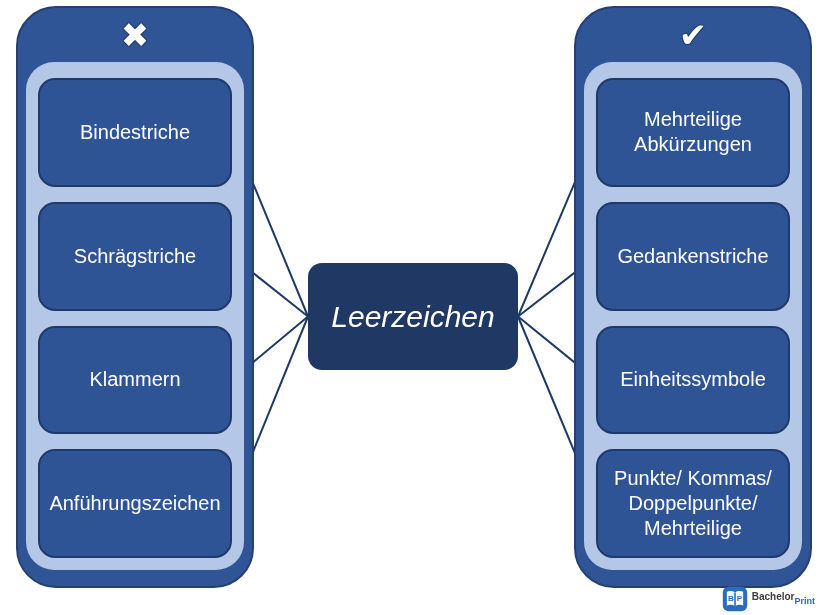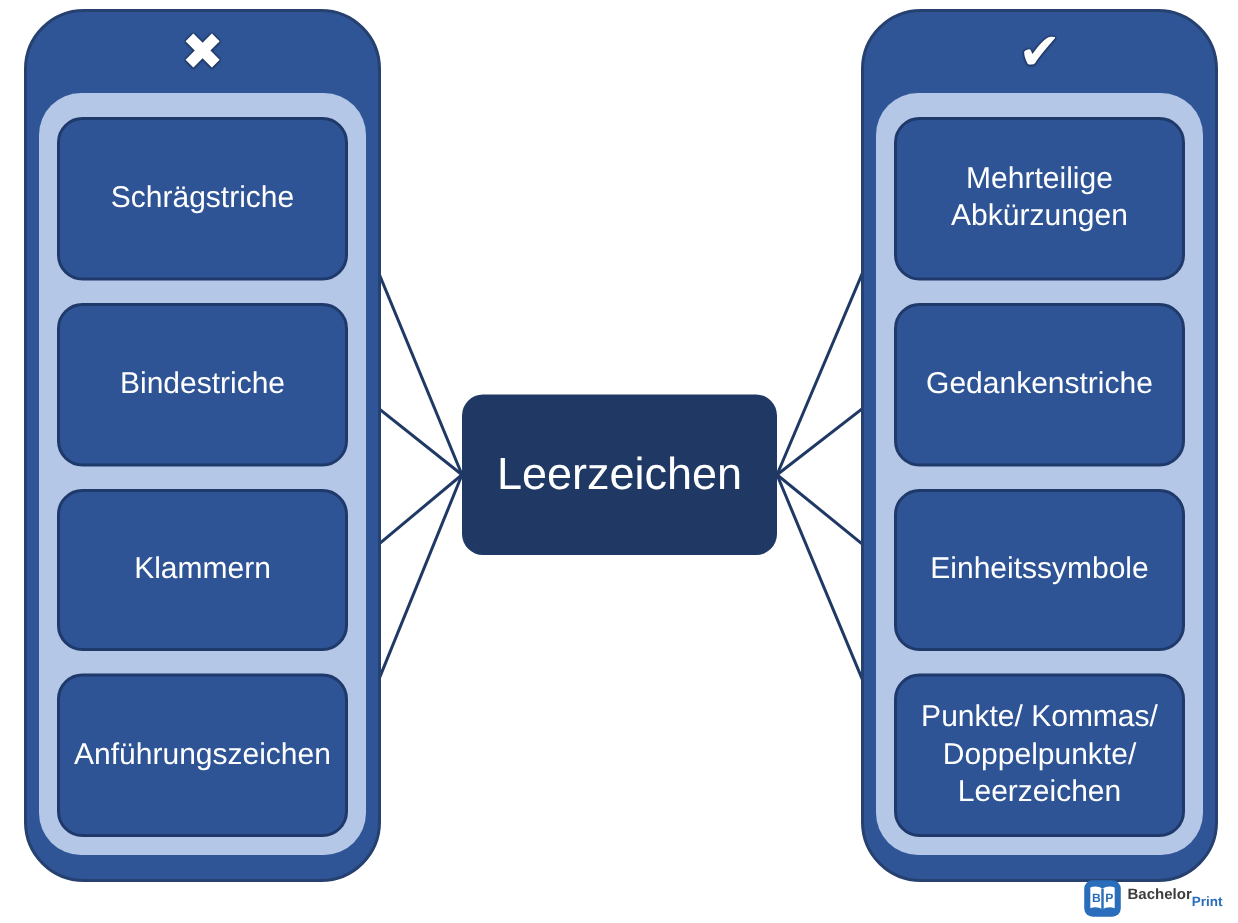--- a/index.html
+++ b/index.html
@@ -84,20 +84,21 @@
     width: 210px;
     height: 107px;
     background: #1F3864;
     border-radius: 14px;
     color: #ffffff;
     font-size: 30px;
     display: flex;
     align-items: center;
     justify-content: center;
     z-index: 1;
+    font-style: italic;
   }
   
   .logo {
     position: absolute;
     right: 10px;
     bottom: 3px;
     display: flex;
     align-items: center;
     gap: 4px;
     z-index: 2;
@@ -134,24 +135,24 @@
       <line x1="596" y1="379.875" x2="518" y2="316.5" stroke="#1F3864" stroke-width="2"></line>
       <line x1="596" y1="503.625" x2="518" y2="316.5" stroke="#1F3864" stroke-width="2"></line>
     </svg>
 
   <div class="column left">
     <div class="icon-row">
       <span class="big-glyph">✖</span>
     </div>
     <div class="inner-panel">
       <div class="node-item">
-        <span>Schrägstriche</span>
+        <span>Bindestriche</span>
       </div>
       <div class="node-item">
-        <span>Bindestriche</span>
+        <span>Schrägstriche</span>
       </div>
       <div class="node-item">
         <span>Klammern</span>
       </div>
       <div class="node-item">
         <span>Anführungszeichen</span>
       </div>
     </div>
   </div>
 
@@ -167,21 +168,21 @@
       <div class="node-item">
         <span>Mehrteilige Abkürzungen</span>
       </div>
       <div class="node-item">
         <span>Gedankenstriche</span>
       </div>
       <div class="node-item">
         <span>Einheitssymbole</span>
       </div>
       <div class="node-item">
-        <span>Punkte/ Kommas/ Doppelpunkte/ Leerzeichen</span>
+        <span>Punkte/ Kommas/ Doppelpunkte/ Mehrteilige</span>
       </div>
     </div>
   </div>
 
   <div class="logo">
     <svg width="26" height="26" viewBox="0 0 32 32" xmlns="http://www.w3.org/2000/svg">
       <rect x="1" y="1" width="30" height="30" rx="7" fill="#2A6EBB"></rect>
       <path d="M16 8 C13 5.8, 9 5.8, 6 7 L6 24 C9 22.8, 13 22.8, 16 25 C19 22.8, 23 22.8, 26 24 L26 7 C23 5.8, 19 5.8, 16 8 Z" fill="#ffffff"></path>
       <line x1="16" y1="8" x2="16" y2="25" stroke="#2A6EBB" stroke-width="2"></line>
       <text x="11" y="19" font-size="10" font-weight="bold" fill="#2A6EBB" text-anchor="middle" font-family="Liberation Sans, sans-serif">B</text>

